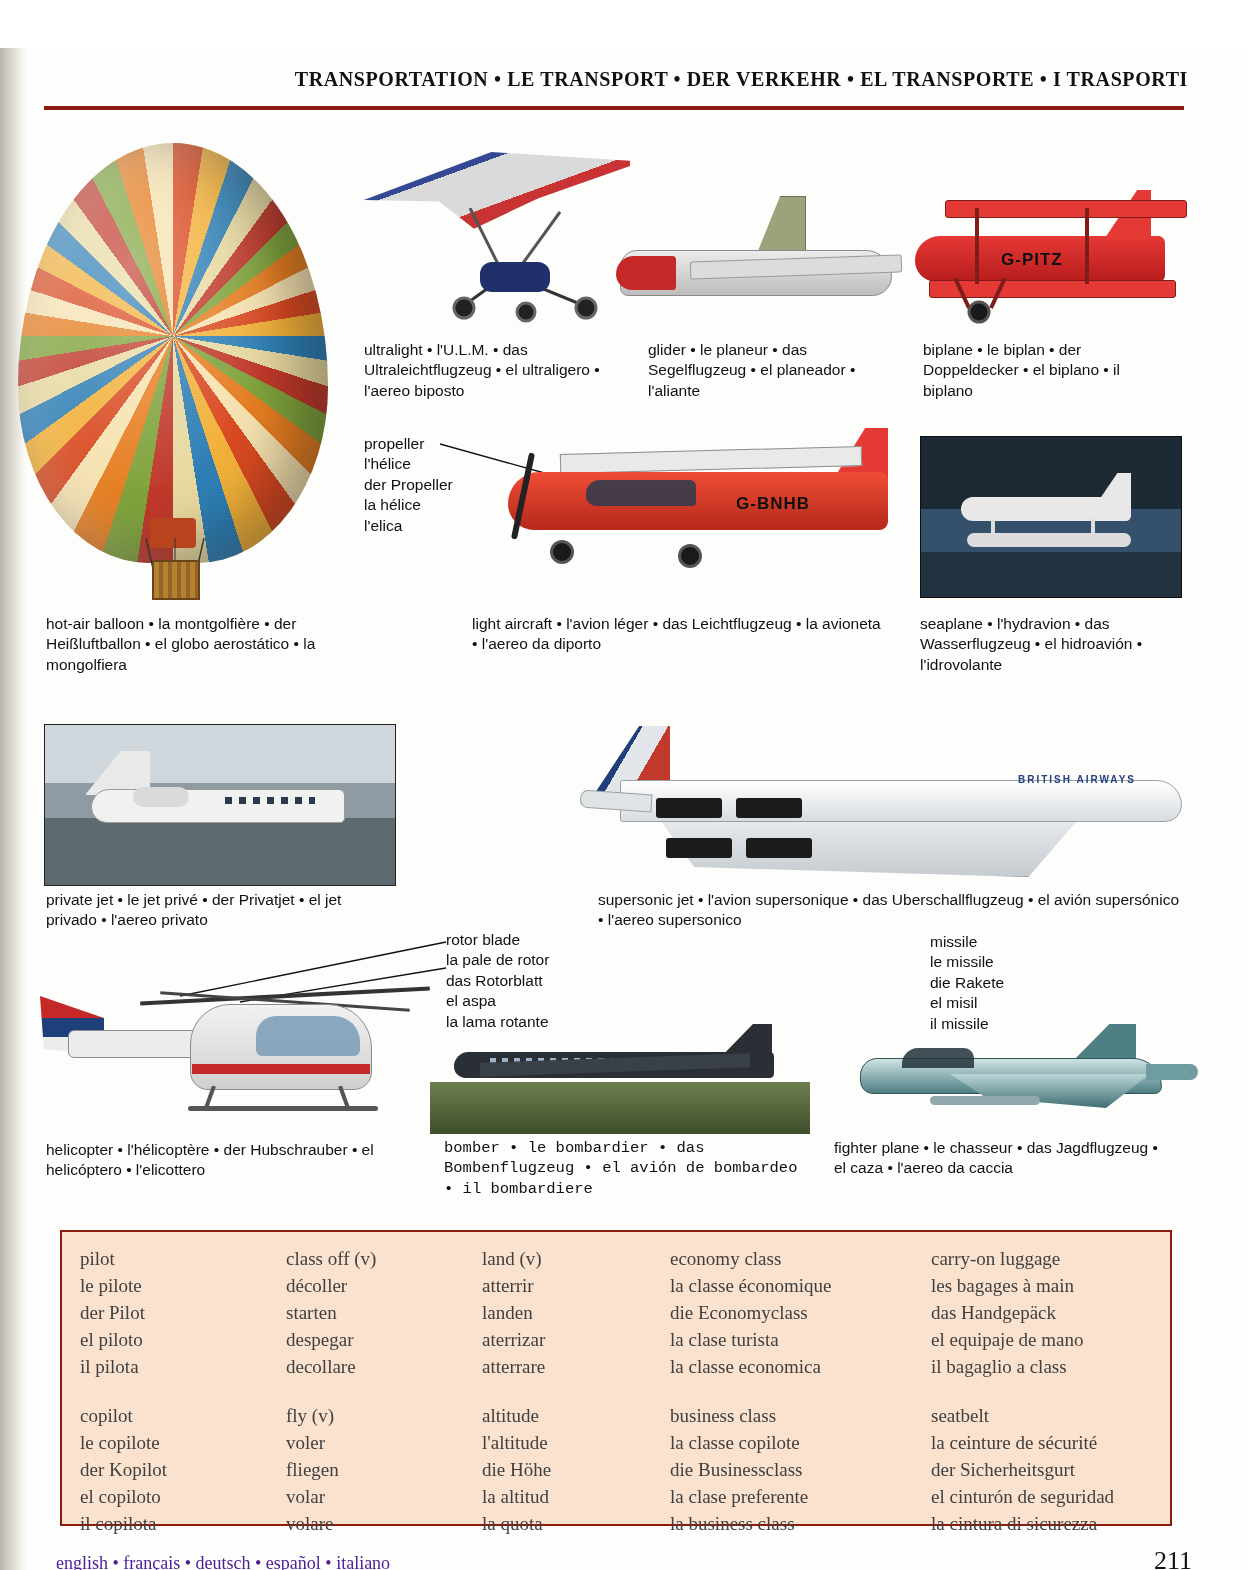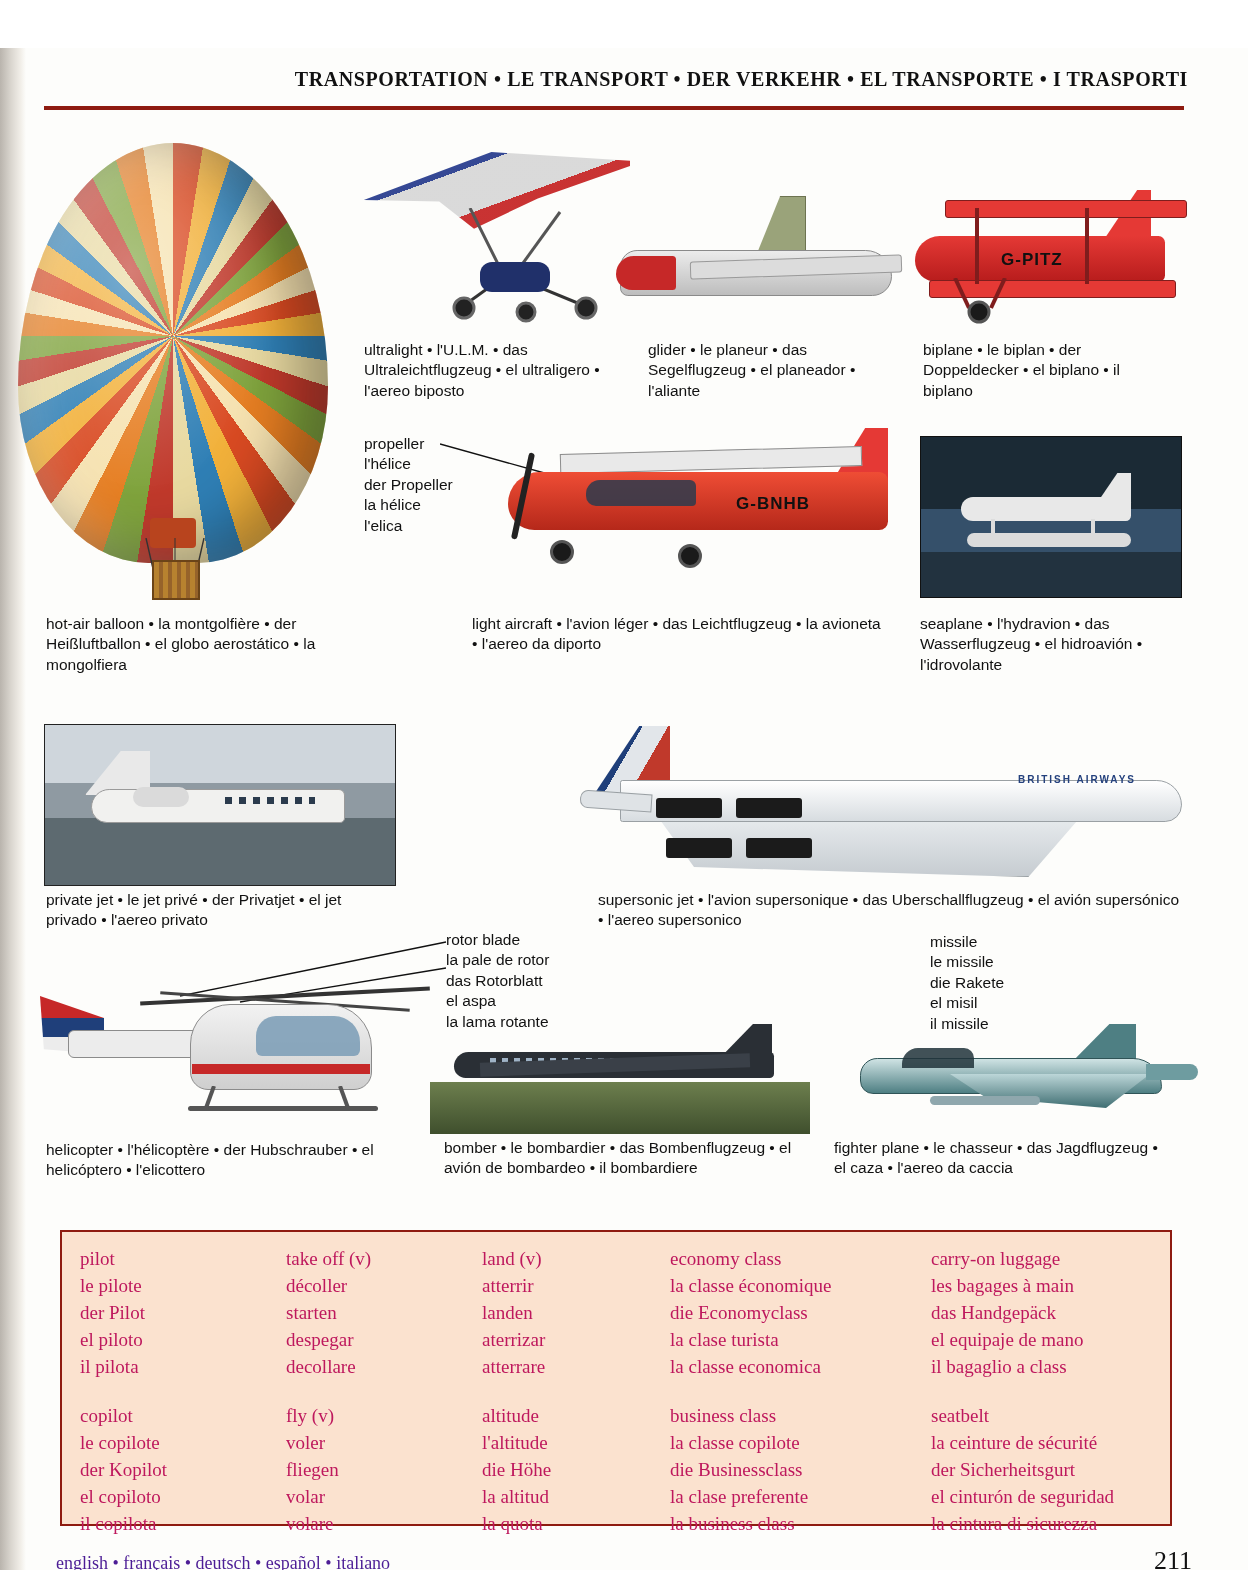--- a/index.html
+++ b/index.html
@@ -214,21 +214,21 @@
   .vocab{
     position:absolute;left:60px;top:1182px;width:1112px;height:296px;
     background:#fbe2cf;border:2px solid #8e1b10;
     box-sizing:border-box;
     padding:14px 18px;
   }
   .vocab-grid{
     display:grid;grid-template-columns:200px 190px 182px 255px 260px;
     column-gap:6px;row-gap:22px;
     font-family:"Liberation Serif", serif;
-    font-size:19px;line-height:1.42;color:#be185d;
+    font-size:19px;line-height:1.42;color:#404040;
   }
   .vocab-cell div{white-space:nowrap;}
 
   .footer{
     position:absolute;left:56px;top:1505px;
     font-family:"Liberation Serif", serif;font-size:18px;color:#4c1d95;
   }
   .pageno{
     position:absolute;right:56px;top:1498px;
     font-family:"Liberation Serif", serif;font-size:26px;color:#111;
@@ -375,21 +375,21 @@
   </div>
   <div class="cap" style="left:46px;top:1092px;width:330px;">helicopter • l'hélicoptère • der Hubschrauber • el helicóptero • l'elicottero</div>
 
   <div class="bomber">
     <div class="bm-ground"></div>
     <div class="bm-tail"></div>
     <div class="bm-body"></div>
     <div class="bm-win"></div>
     <div class="bm-wing"></div>
   </div>
-  <div class="cap" style="left:444px;top:1090px;width:370px;">bomber • le bombardier • das Bombenflugzeug • el avión de bombardeo • il bombardiere</div>
+  <div class="cap" style="left:444px;top:1090px;width:370px;font-family:Liberation Mono, monospace;">bomber • le bombardier • das Bombenflugzeug • el avión de bombardeo • il bombardiere</div>
 
   <div class="lbl" style="left:930px;top:884px;width:140px;">
     <div>missile</div>
     <div>le missile</div>
     <div>die Rakete</div>
     <div>el misil</div>
     <div>il missile</div>
   </div>
 
   <div class="fight">
@@ -406,21 +406,21 @@
     <div class="vocab-grid">
 
       <div class="vocab-cell">
         <div>pilot</div>
         <div>le pilote</div>
         <div>der Pilot</div>
         <div>el piloto</div>
         <div>il pilota</div>
       </div>
       <div class="vocab-cell">
-        <div>take off (v)</div>
+        <div>class off (v)</div>
         <div>décoller</div>
         <div>starten</div>
         <div>despegar</div>
         <div>decollare</div>
       </div>
       <div class="vocab-cell">
         <div>land (v)</div>
         <div>atterrir</div>
         <div>landen</div>
         <div>aterrizar</div>

